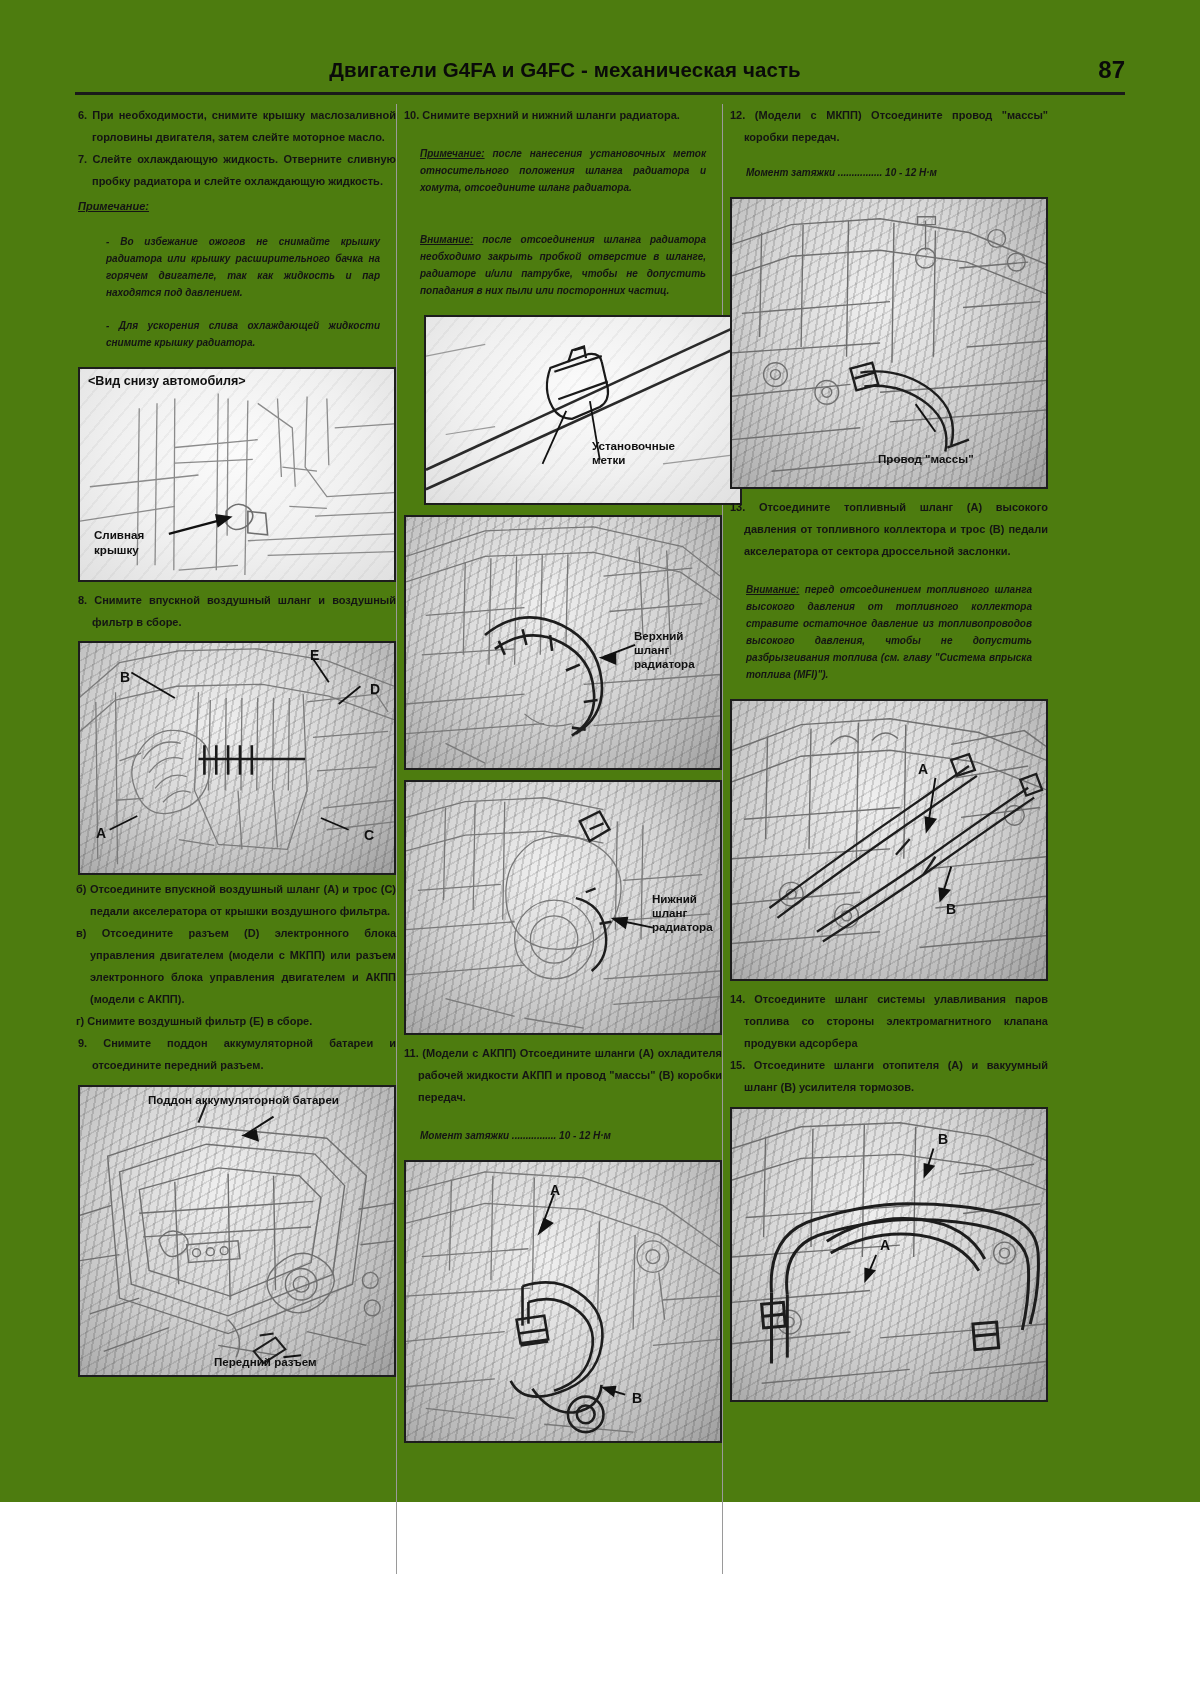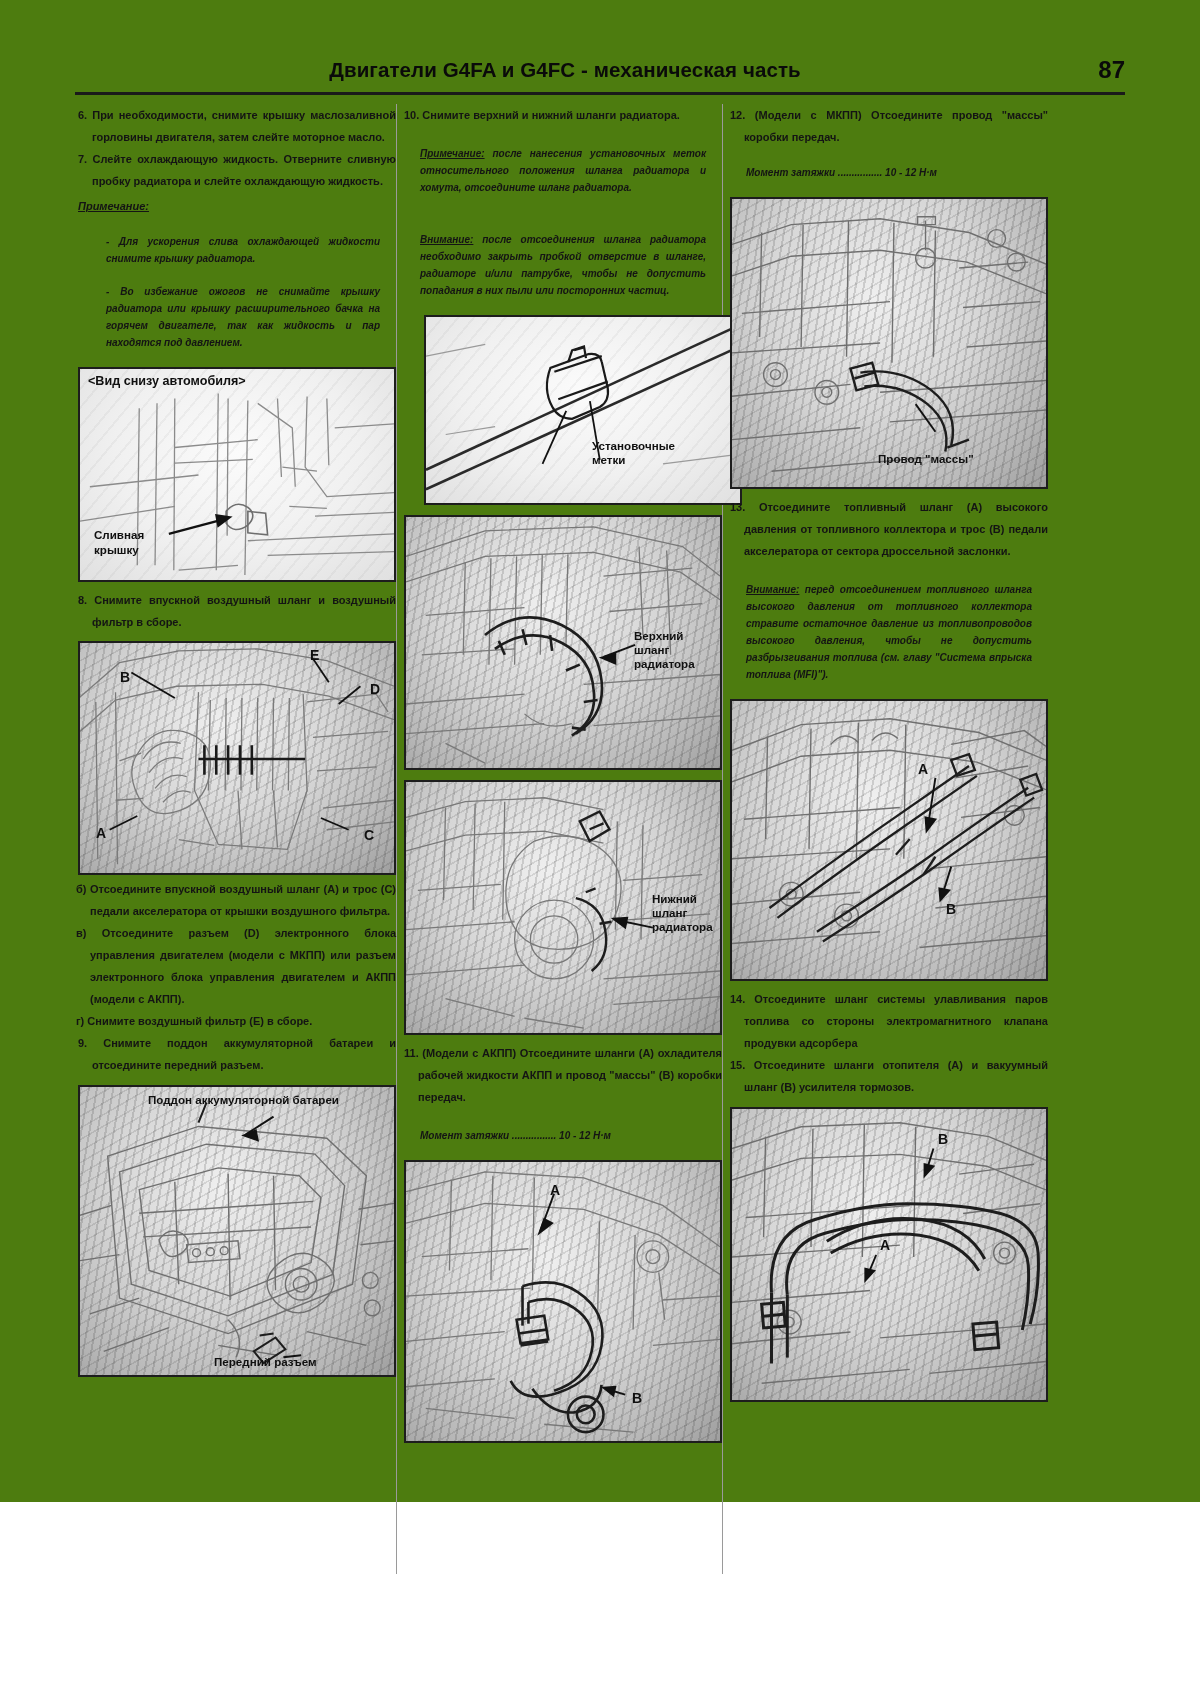--- a/index.html
+++ b/index.html
@@ -169,22 +169,22 @@
 
   <div class="vrule vrule-1"></div>
   <div class="vrule vrule-2"></div>
 
   <div class="col col-left">
 
     <p class="t hang">6. При необходимости, снимите крышку маслозаливной горловины двигателя, затем слейте моторное масло.</p>
     <p class="t hang">7. Слейте охлаждающую жидкость. Отверните сливную пробку радиатора и слейте охлаждающую жидкость.</p>
     <div class="gap-s"></div>
     <p class="t"><u class="lbl">Примечание:</u></p>
+    <p class="i ind">- Во избежание ожогов не снимайте крышку радиатора или крышку расширительного бачка на горячем двигателе, так как жидкость и пар находятся под давлением.</p>
     <p class="i ind">- Для ускорения слива охлаждающей жидкости снимите крышку радиатора.</p>
-    <p class="i ind">- Во избежание ожогов не снимайте крышку радиатора или крышку расширительного бачка на горячем двигателе, так как жидкость и пар находятся под давлением.</p>
 
     <div class="fig" style="margin-top:12px; width:318px; height:215px;padding-left:9px;">
       <div class="fig-inner">
         <div class="photo light"></div>
         <svg class="ovl" viewBox="0 0 318 215" preserveAspectRatio="none">
           <g stroke="#8b8b8b" stroke-width="1.3" fill="none">
             <path d="M60 40 L58 200"></path>
               <path d="M78 35 L76 200"></path>
             <path d="M96 30 L95 205"></path>
               <path d="M140 25 L138 205"></path>

